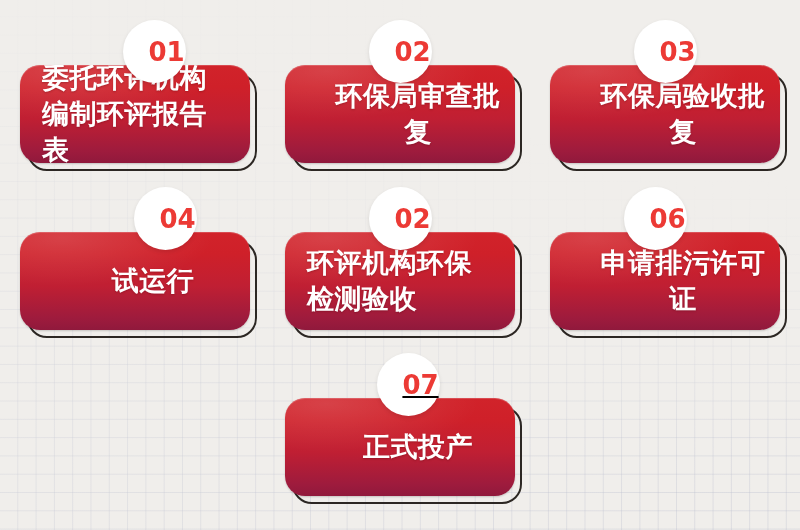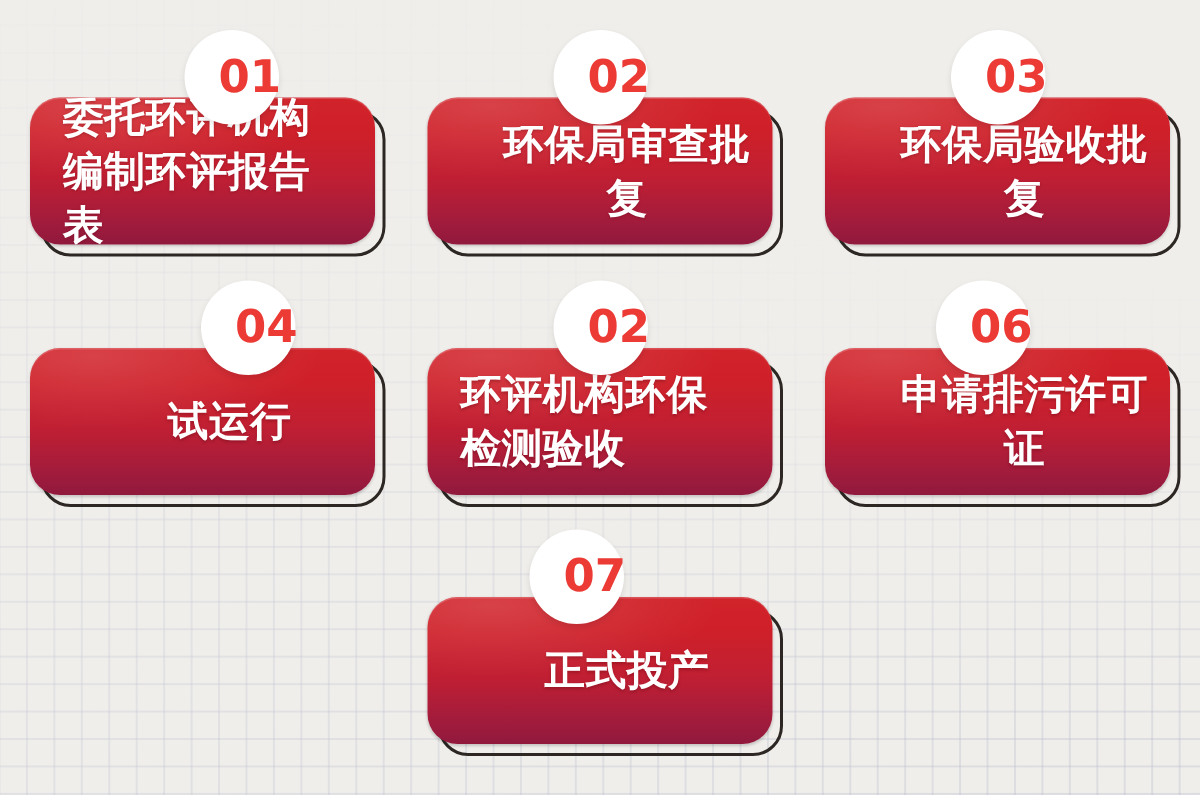--- a/index.html
+++ b/index.html
@@ -116,21 +116,21 @@
     border-radius: 50%;
     background: #ffffff;
     z-index: 5;
     display: flex;
     align-items: center;
     justify-content: center;
     box-shadow: 0 2px 4px rgba(0,0,0,0.10);
   }
   .badge-num {
     color: #ec3a35;
-    font-size: 30px;
+    font-size: 26px;
     font-weight: 700;
     letter-spacing: 0px;
     line-height: 1;
     font-family: "DejaVu Sans", "Liberation Sans", sans-serif;
     margin-left: 24px;
   }
 
   
   #step-01 { left: 20px;  top: 65px; }
   #step-02 { left: 285px; top: 65px; }
@@ -139,21 +139,21 @@
   #step-05 { left: 285px; top: 232px; }
   #step-06 { left: 550px; top: 232px; }
   #step-07 { left: 285px; top: 398px; }
 
   #step-01 .badge { left: 103px; top: -45px; }
   #step-02 .badge { left: 84px;  top: -45px; align-items: center; }
   #step-03 .badge { left: 84px;  top: -45px; }
   #step-04 .badge { left: 114px; top: -45px; }
   #step-05 .badge { left: 84px;  top: -45px; }
   #step-06 .badge { left: 74px;  top: -45px; }
-  #step-07 .badge { left: 68px;  top: -45px; }
+  #step-07 .badge { left: 92px;  top: -45px; text-decoration: underline; }
 </style>
 </head>
 <body>
 
 <div id="canvas">
 
   <div id="grid-layer"></div>
   <div id="grid-overlay-wash"></div>
 
   <div class="step" id="step-01">

